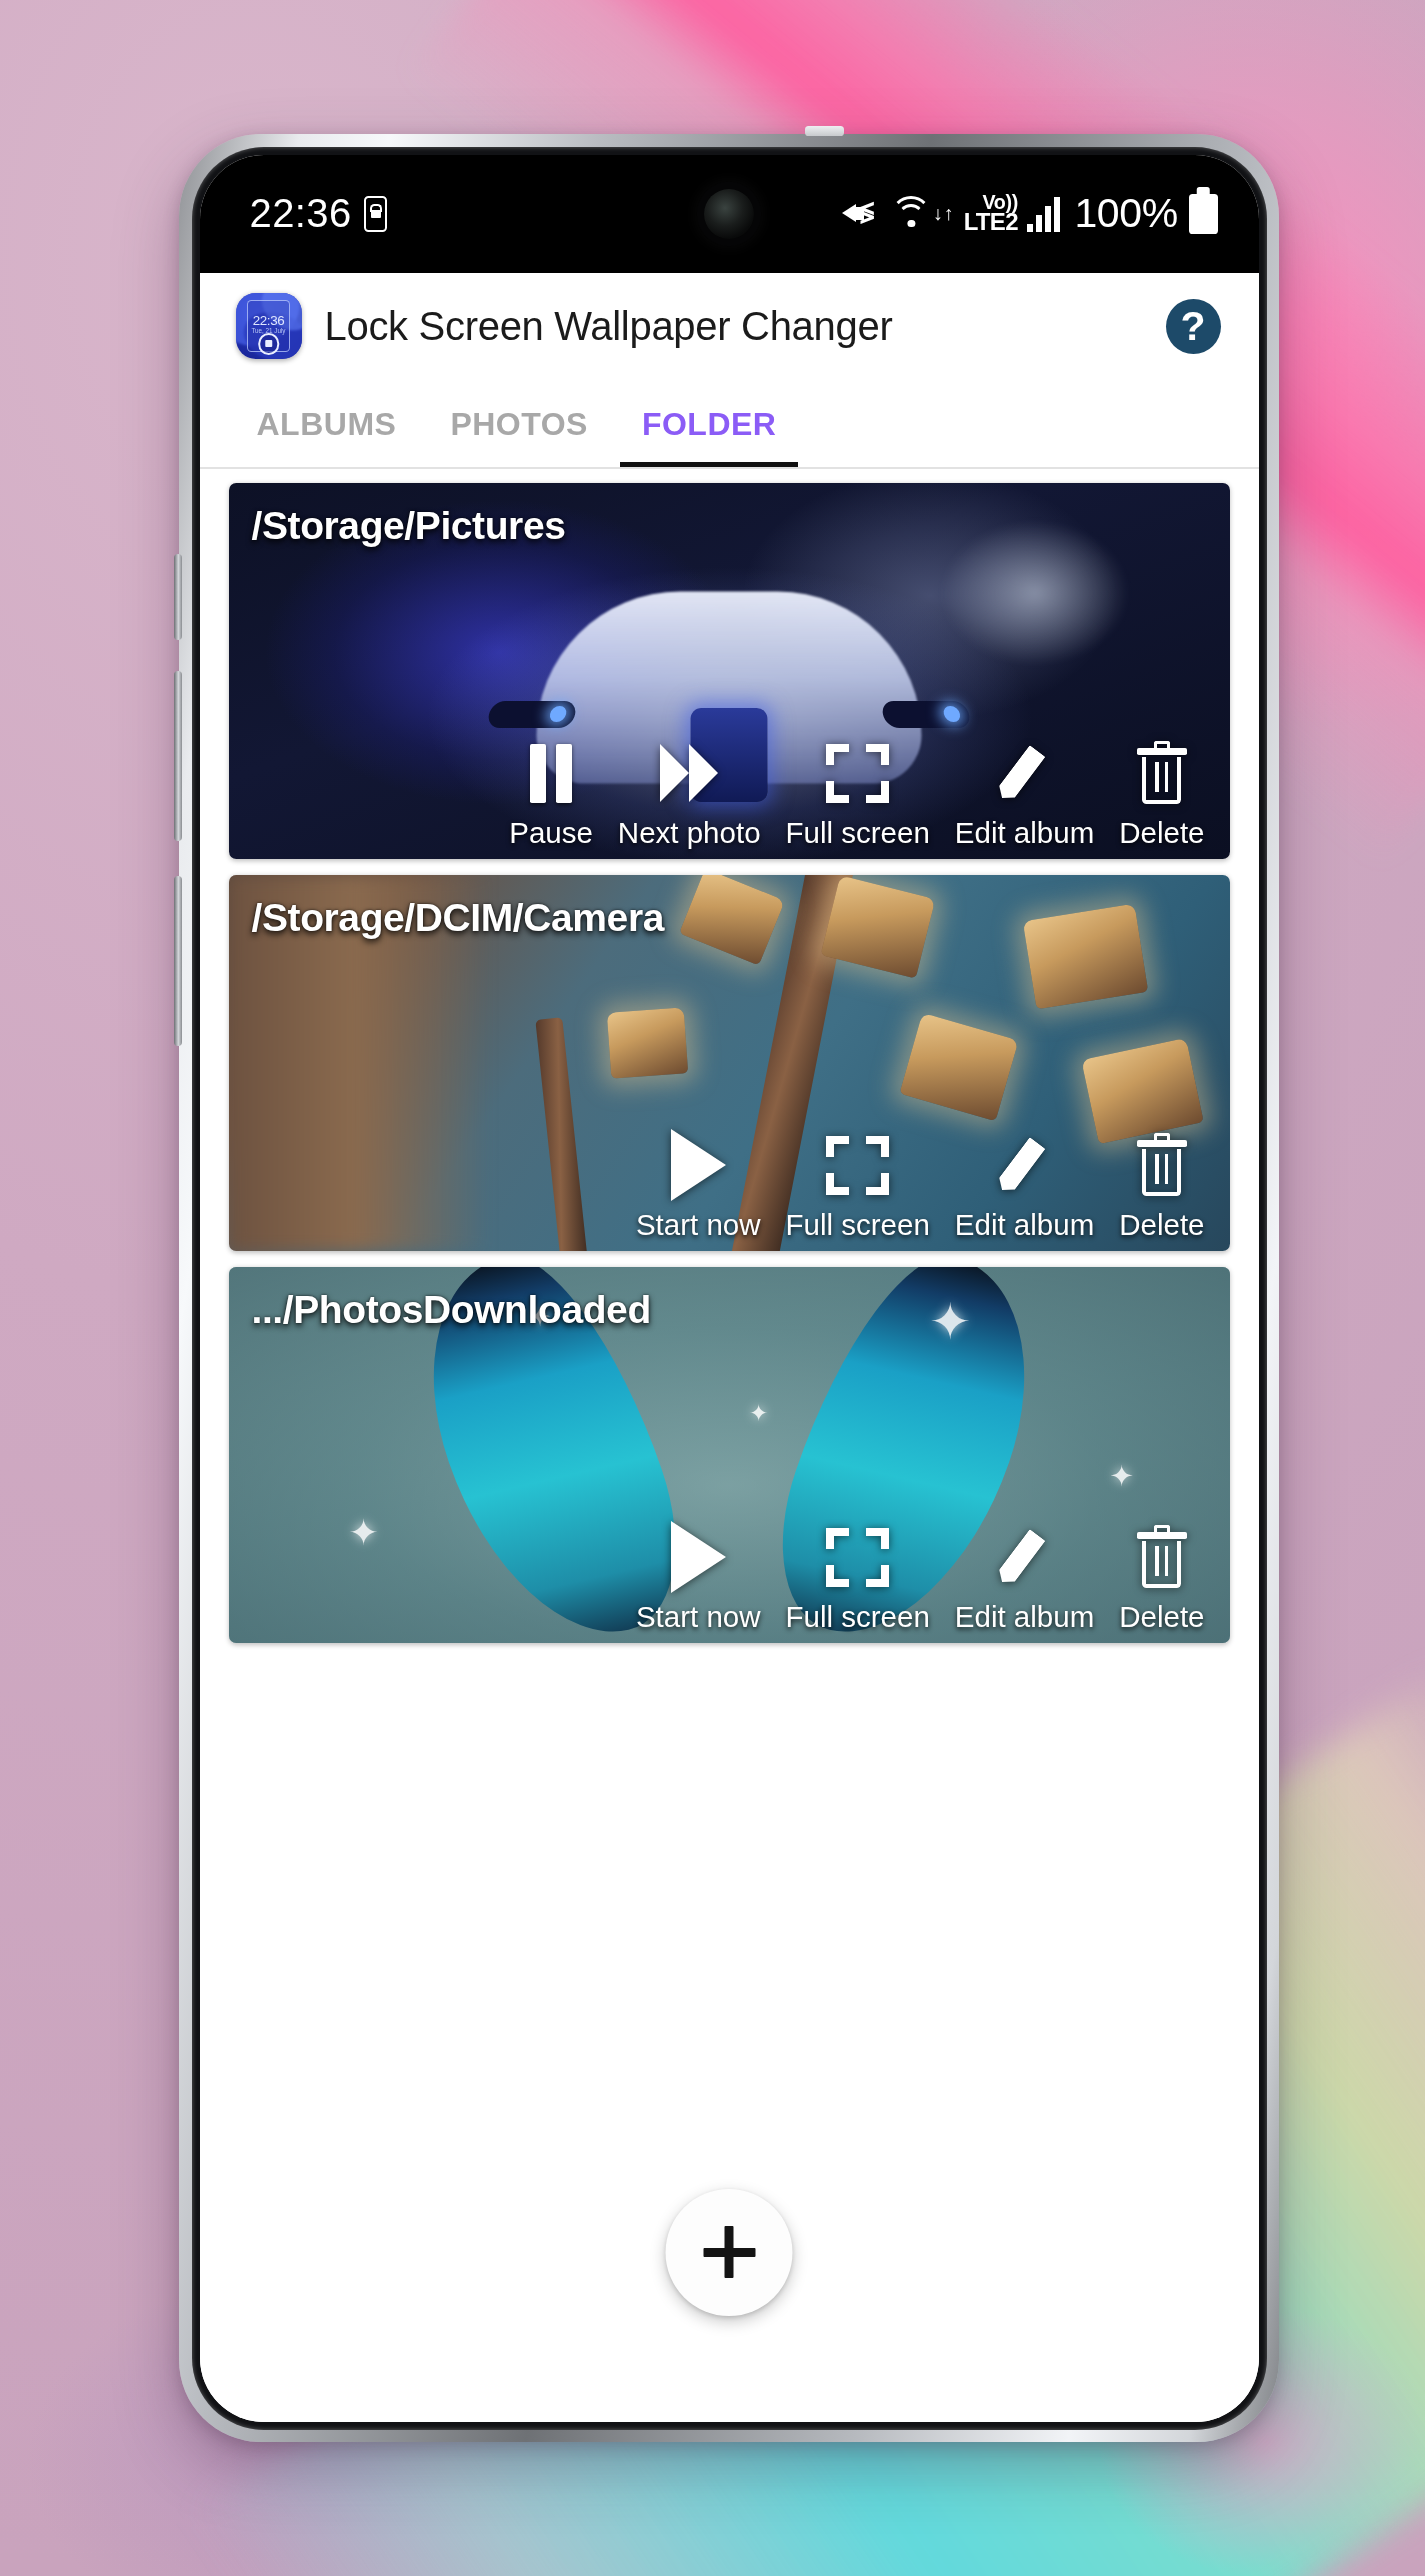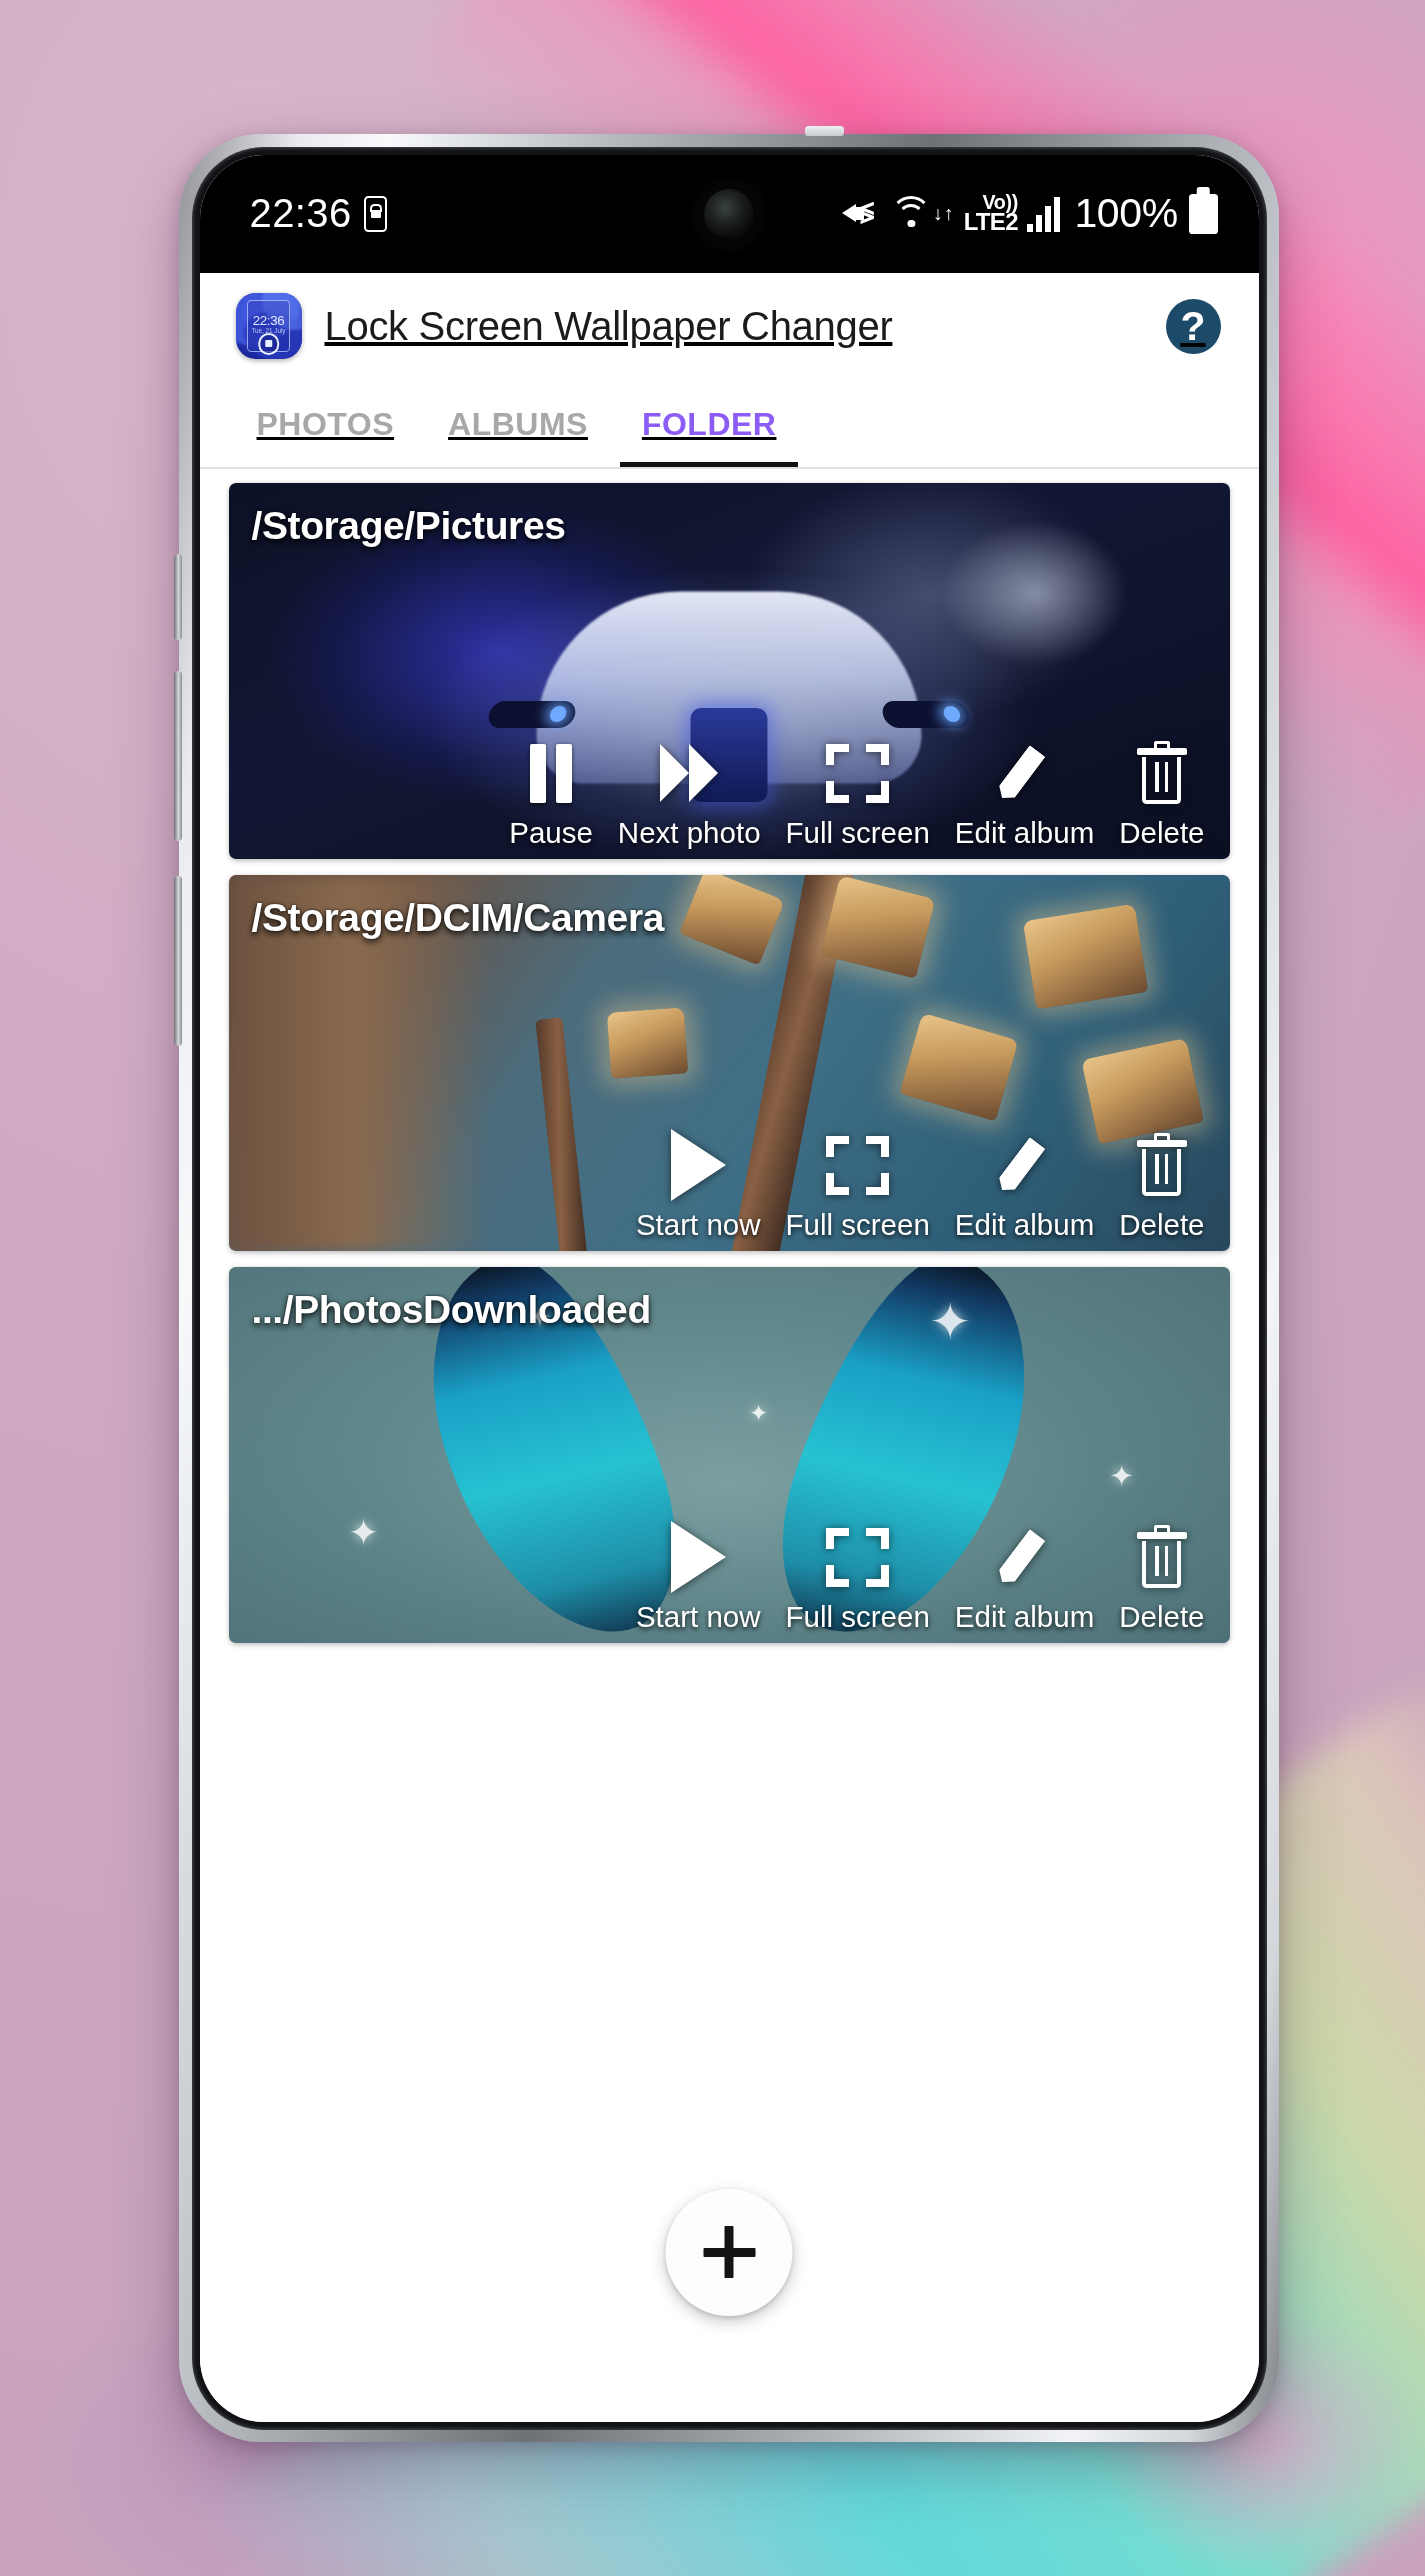--- a/index.html
+++ b/index.html
@@ -65,21 +65,20 @@
                #6e7175 50%,#b7babf 72%,#f2f4f7 86%,#d3d6da 94%,#7e8185 100%);
     box-shadow:0 23px 63px rgba(80,50,80,.38), 0 4.5px 16px rgba(60,30,60,.22);
     padding:12.5px;
   }
   #phone-inner {
     position:relative; width:100%; height:100%;
     border-radius:72px;
     background:#111215;
     padding:8px;
     box-shadow:inset 0 0 5.4px rgba(255,255,255,.35);
-    text-decoration:underline;
   }
   #screen {
     position:relative; width:100%; height:100%;
     border-radius:64px; overflow:hidden;
     background:#ffffff;
   }
   
   .side-btn {
     position:absolute; left:-5.4px; width:8px; border-radius:4.5px;
     background:linear-gradient(90deg,#6d7074,#d3d6da 55%,#8a8d91);
@@ -350,22 +349,22 @@
           <div class="scr"></div>
           <div class="clk">22:36</div>
           <div class="sub">Tue, 21 July</div>
           <div class="lockring"></div>
         </div>
         <div class="app-title">Lock Screen Wallpaper Changer</div>
         <div class="help-btn">?</div>
       </div>
 
       <div id="tabs">
+        <div class="tab">ALBUMS</div>
         <div class="tab">PHOTOS</div>
-        <div class="tab">ALBUMS</div>
         <div class="tab active">FOLDER</div>
         <div class="tabs-divider"></div>
       </div>
 
       <div id="content">
 
         <div class="card">
           <div class="art art-car">
             <div class="car-splash"></div>
             <div class="car-body"></div>

